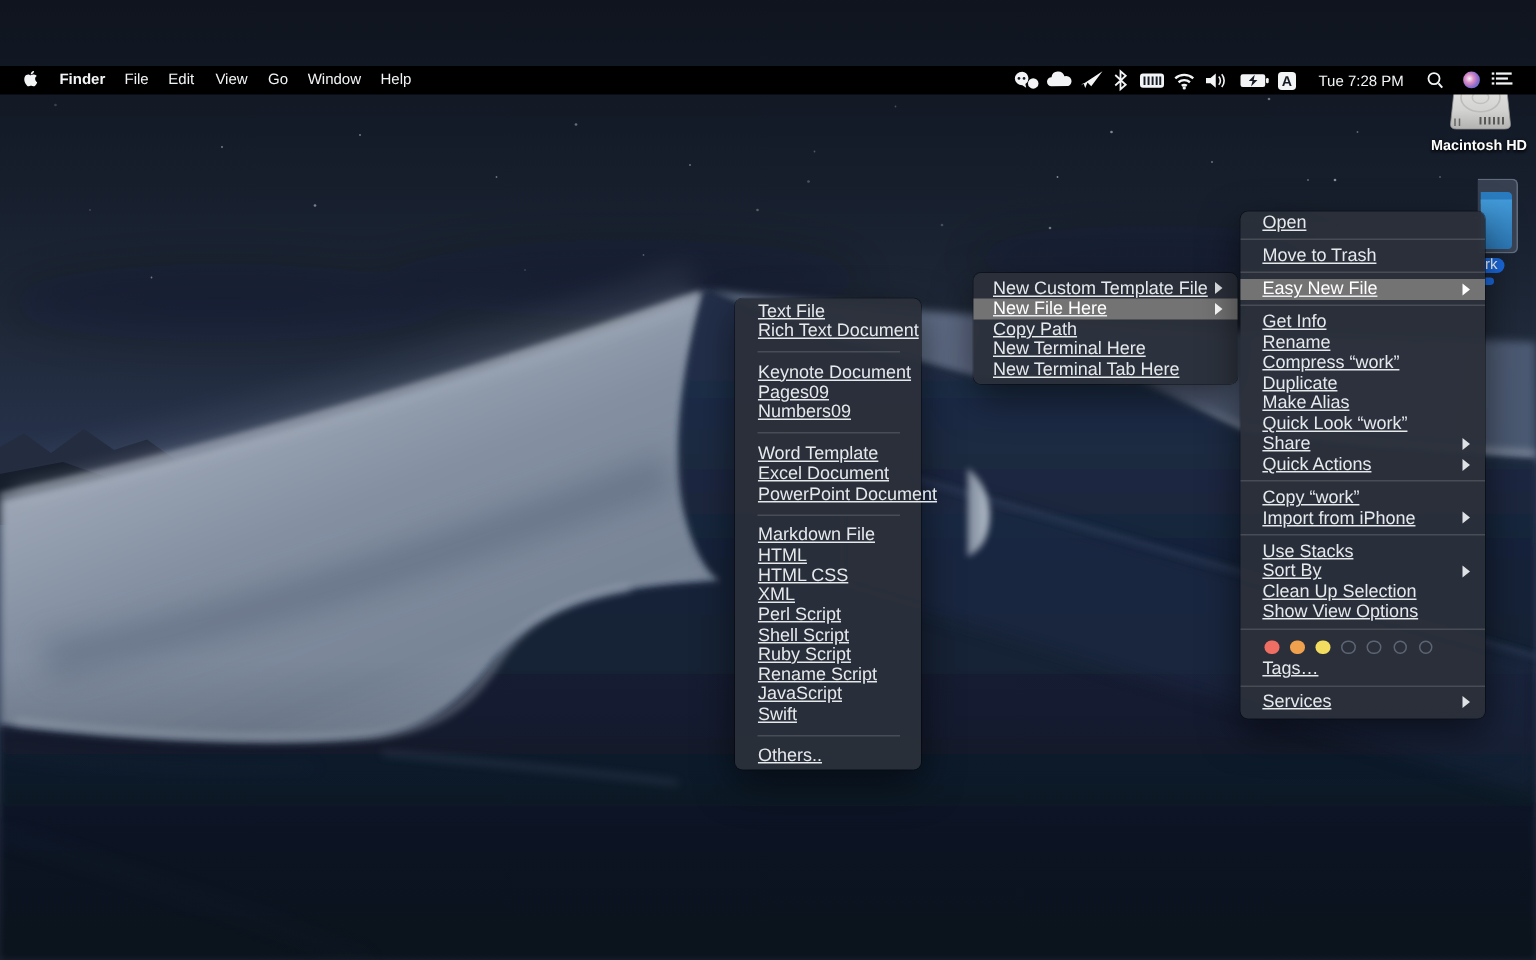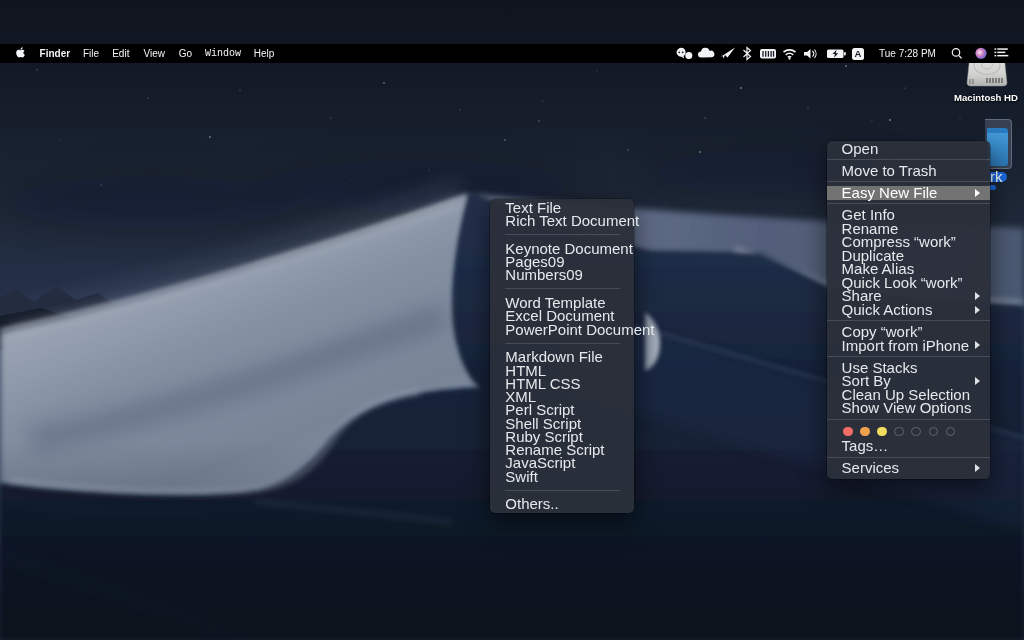--- a/index.html
+++ b/index.html
@@ -5,21 +5,21 @@
   html,body{margin:0;padding:0;width:1024px;height:640px;overflow:hidden;background:#0c1320;
     font-family:"Liberation Sans",sans-serif;-webkit-font-smoothing:antialiased;}
   #stage{position:absolute;left:0;top:0;width:1024px;height:640px;}
   #wall{position:absolute;left:0;top:0;}
   
   #mbar{position:absolute;left:0;top:0;width:1024px;height:19px;background:#000000;color:#f2f4f6;font-size:10px;margin-top:44px;}
   .mitem{position:absolute;top:0;height:19px;line-height:19px;white-space:nowrap;}
   
   .menu{position:absolute;background:rgba(43,48,58,0.96);border-radius:5px;
     box-shadow:0 0 0 0.5px rgba(0,0,0,0.5), 0 9px 26px rgba(0,0,0,0.55);
-    color:#e6e9ec;font-size:15px;}
+    color:#e6e9ec;font-size:12px;text-decoration:underline;}
   .mi{position:relative;white-space:nowrap;}
   .m1 .mi{height:13.6px;line-height:13.6px;padding-left:15px;}
   .m2 .mi{height:13.6px;line-height:13.6px;padding-left:13px;}
   .m3 .mi{height:13.25px;line-height:13.25px;padding-left:15px;}
   .hi{background:#737373;color:#fff;}
   .sep1{height:1px;background:rgba(255,255,255,0.14);margin:3.7px 0;}
   .sep3{height:1px;background:rgba(255,255,255,0.14);margin:6.8px 14px 6.8px 14.5px;}
   .arr{position:absolute;right:10.5px;top:50%;margin-top:-4px;width:0;height:0;
     border-left:5.5px solid #dfe2e5;border-top:4px solid transparent;border-bottom:4px solid transparent;}
   .hi .arr{border-left-color:#fff;}
@@ -194,24 +194,24 @@
 <svg style="position:absolute;left:987px;top:125px" width="22" height="42" viewBox="22 0 22 42" xmlns="http://www.w3.org/2000/svg">
   <defs>
     <linearGradient id="fold" x1="0" y1="0" x2="0" y2="1">
       <stop offset="0" stop-color="#429ad8"></stop>
           <stop offset="1" stop-color="#2c78b6"></stop>
     </linearGradient>
   </defs>
   <path d="M22,3 L40,3 Q43,3 43,6 L43,11 L22,11 Z" fill="#2a7cc0"></path>
   <path d="M22,8 L43,8 L43,38 Q43,41 40,41 L22,41 Z" fill="url(#fold)"></path>
 </svg>
-<div style="position:absolute;left:988.5px;top:171.5px;height:10.5px;line-height:10.5px;background:#1a6ae0;border-radius:0 5px 5px 0;color:#fff;font-size:15px;padding:0 4.5px 0 1.5px;">rk</div>
+<div style="position:absolute;left:988.5px;top:171.5px;height:10.5px;line-height:10.5px;background:#1a6ae0;border-radius:0 5px 5px 0;color:#fff;font-size:10px;padding:0 4.5px 0 1.5px;">rk</div>
 <div style="position:absolute;left:988.5px;top:185px;width:7px;height:5px;background:#1a6ae0;border-radius:0 2.5px 2.5px 0;"></div>
 
-<div class="menu m3" style="left:490.3px;top:198.6px;width:144px;padding:2px 0;">
+<div class="menu m3" style="left:490.3px;top:198.6px;width:124px;padding:2px 0;">
   <div class="mi">Text File</div>
   <div class="mi">Rich Text Document</div>
   <div class="sep3"></div>
   <div class="mi">Keynote Document</div>
   <div class="mi">Pages09</div>
   <div class="mi">Numbers09</div>
   <div class="sep3"></div>
   <div class="mi">Word Template</div>
   <div class="mi">Excel Document</div>
   <div class="mi">PowerPoint Document</div>
@@ -223,20 +223,27 @@
   <div class="mi">Perl Script</div>
   <div class="mi">Shell Script</div>
   <div class="mi">Ruby Script</div>
   <div class="mi">Rename Script</div>
   <div class="mi">JavaScript</div>
   <div class="mi">Swift</div>
   <div class="sep3"></div>
   <div class="mi">Others..</div>
 </div>
 
+<div class="menu m2" style="left:649px;top:182.4px;width:176px;padding:3.3px 0 2px;">
+  <div class="mi">New Custom Template File<span class="arr"></span></div>
+  <div class="mi hi">New File Here<span class="arr"></span></div>
+  <div class="mi">Copy Path</div>
+  <div class="mi">New Terminal Here</div>
+  <div class="mi">New Terminal Tab Here</div>
+</div>
 
 <div class="menu m1" style="left:826.6px;top:140.5px;width:163.5px;padding:1.5px 0 4px;">
   <div class="mi">Open</div>
   <div class="sep1"></div>
   <div class="mi">Move to Trash</div>
   <div class="sep1"></div>
   <div class="mi hi">Easy New File<span class="arr"></span></div>
   <div class="sep1"></div>
   <div class="mi">Get Info</div>
   <div class="mi">Rename</div>
@@ -281,21 +288,21 @@
       c0.11,10.337,3.86,18.939,11.23,25.769c3.34,3.17,7.07,5.62,11.22,7.36C151.31,125.59,150.86,127.96,150.37,130.25z
       M119.11,7.24c0,8.102-2.96,15.667-8.86,22.669c-7.12,8.324-15.732,13.134-25.071,12.375
       c-0.119-0.972-0.188-1.995-0.188-3.07c0-7.778,3.386-16.102,9.399-22.908c3.002-3.446,6.82-6.311,11.45-8.597
       c4.62-2.252,8.99-3.497,13.1-3.737C119.03,5.013,119.11,6.136,119.11,7.24z"></path>
   </svg>
   <span class="mitem" style="left:39.6px;font-weight:bold;">Finder</span>
   <span class="mitem" style="left:83px;">File</span>
   <span class="mitem" style="left:112.2px;">Edit</span>
   <span class="mitem" style="left:143.6px;">View</span>
   <span class="mitem" style="left:178.7px;">Go</span>
-  <span class="mitem" style="left:205.1px;font-family:Liberation Mono, monospace;">Window</span>
+  <span class="mitem" style="left:205.1px;">Window</span>
   <span class="mitem" style="left:253.7px;">Help</span>
   <svg style="position:absolute;left:670px;top:0" width="354" height="19" viewBox="0 0 354 19" xmlns="http://www.w3.org/2000/svg">
     <defs>
       <radialGradient id="siri" cx="0.38" cy="0.42" r="0.85">
         <stop offset="0" stop-color="#f2f4fc"></stop>
             <stop offset="0.3" stop-color="#dc8cc4"></stop>
             <stop offset="0.62" stop-color="#8668cc"></stop>
             <stop offset="1" stop-color="#3a8ed0"></stop>
       </radialGradient>
     </defs>

